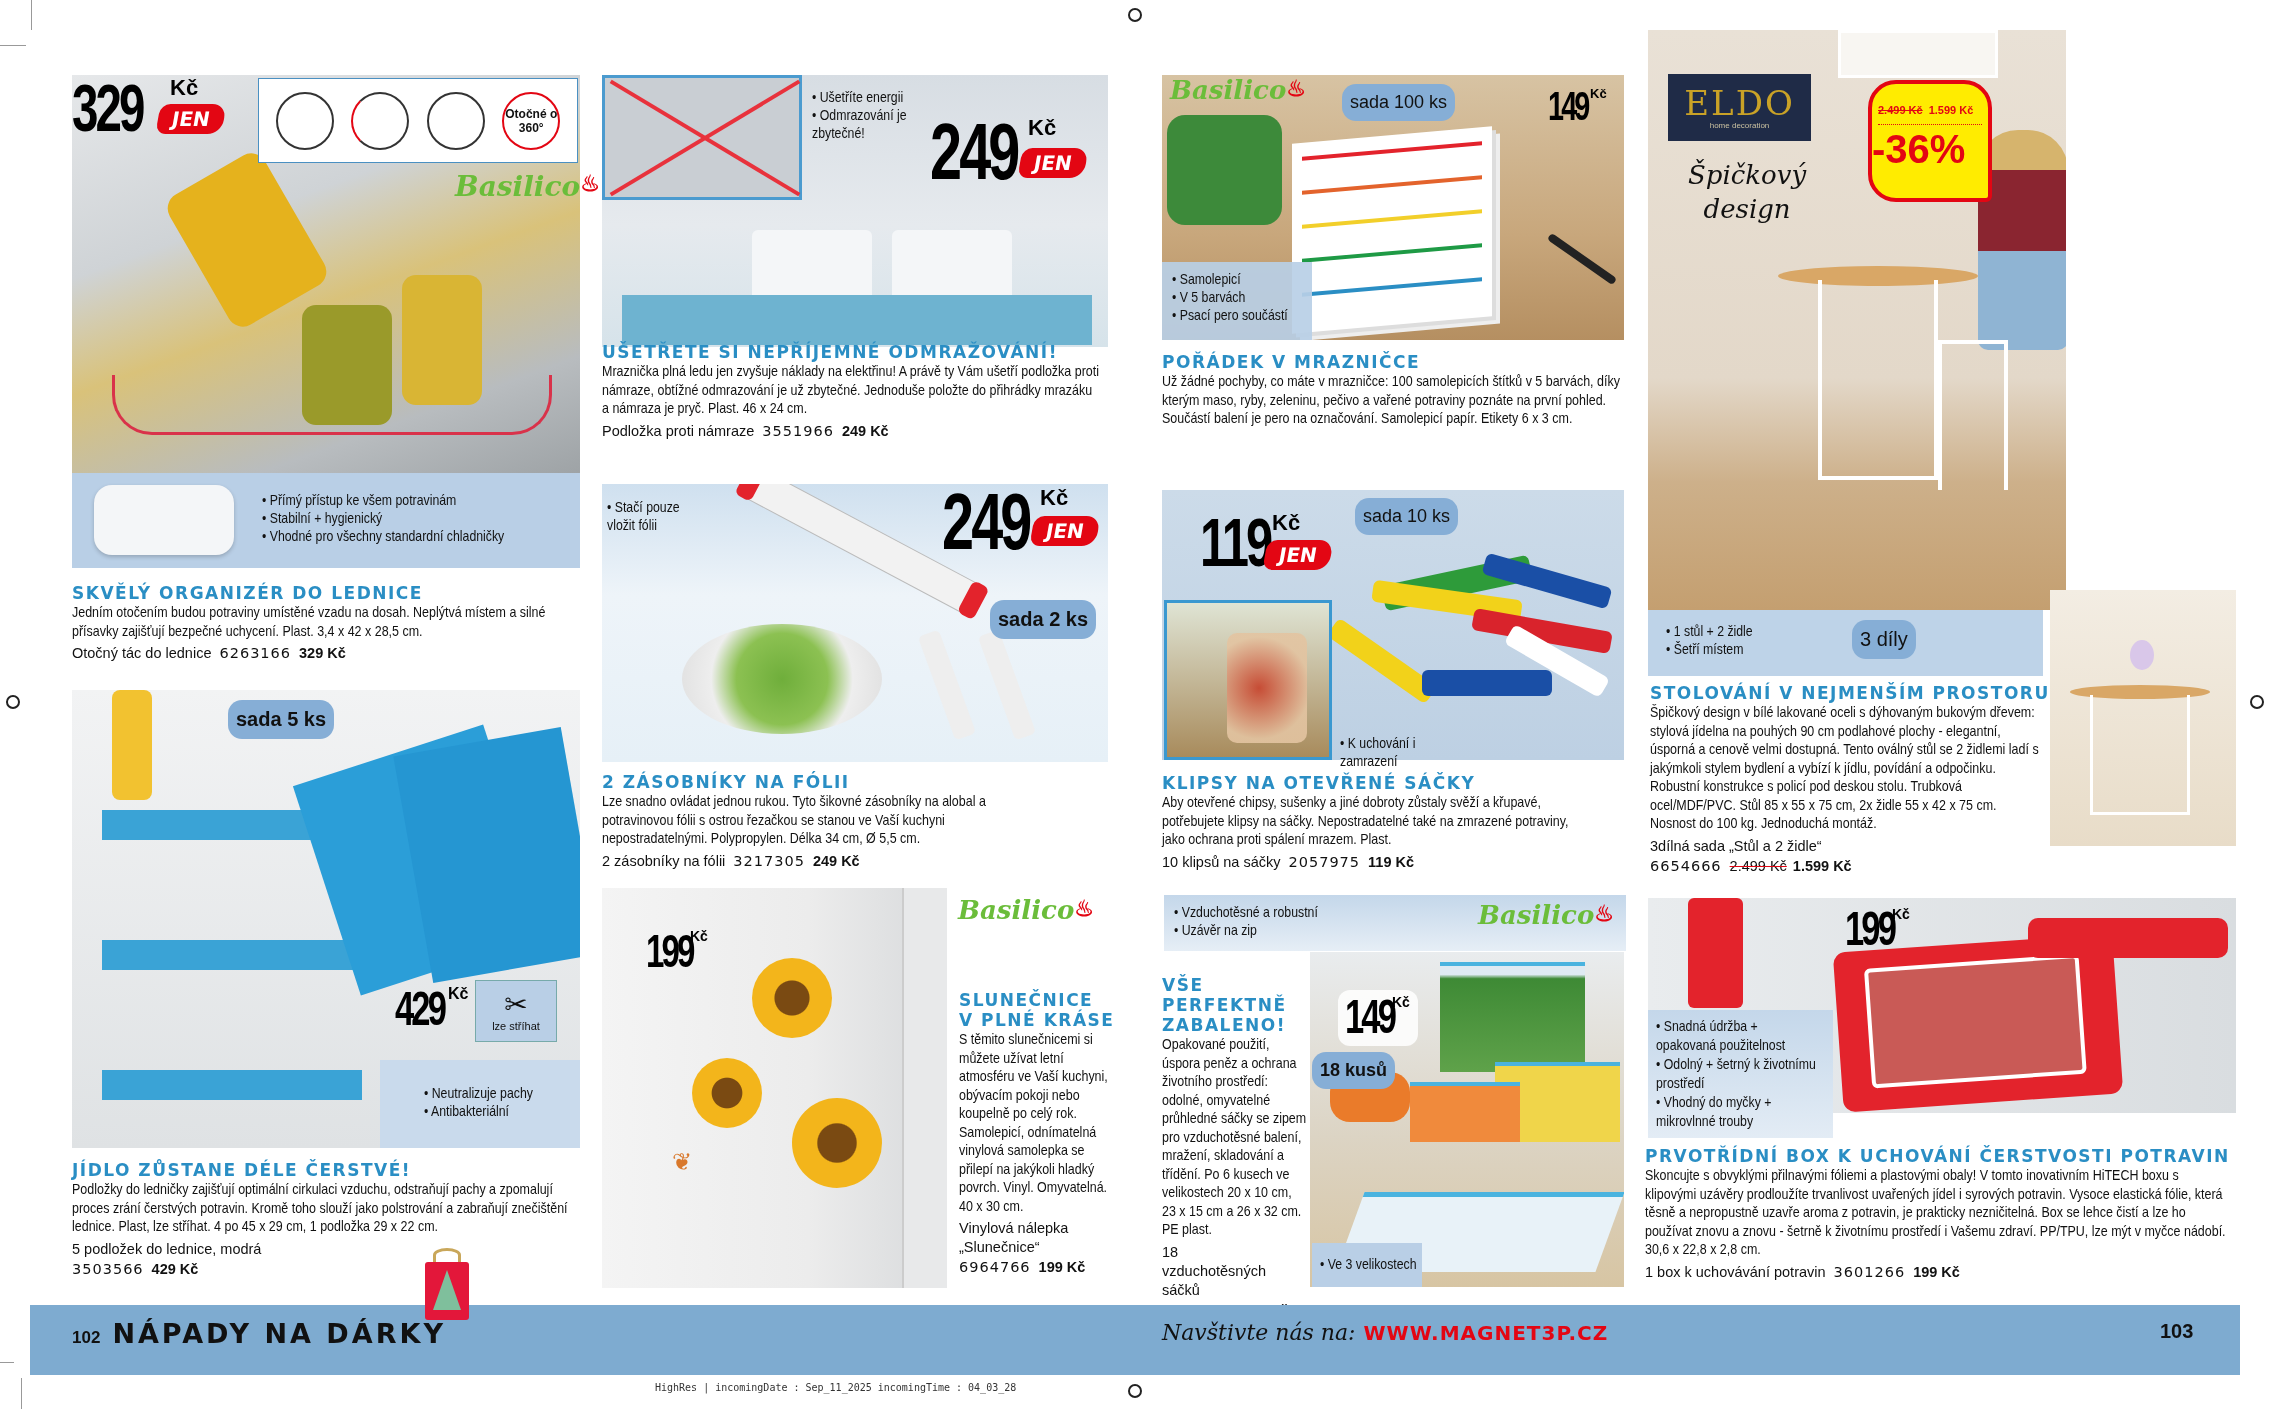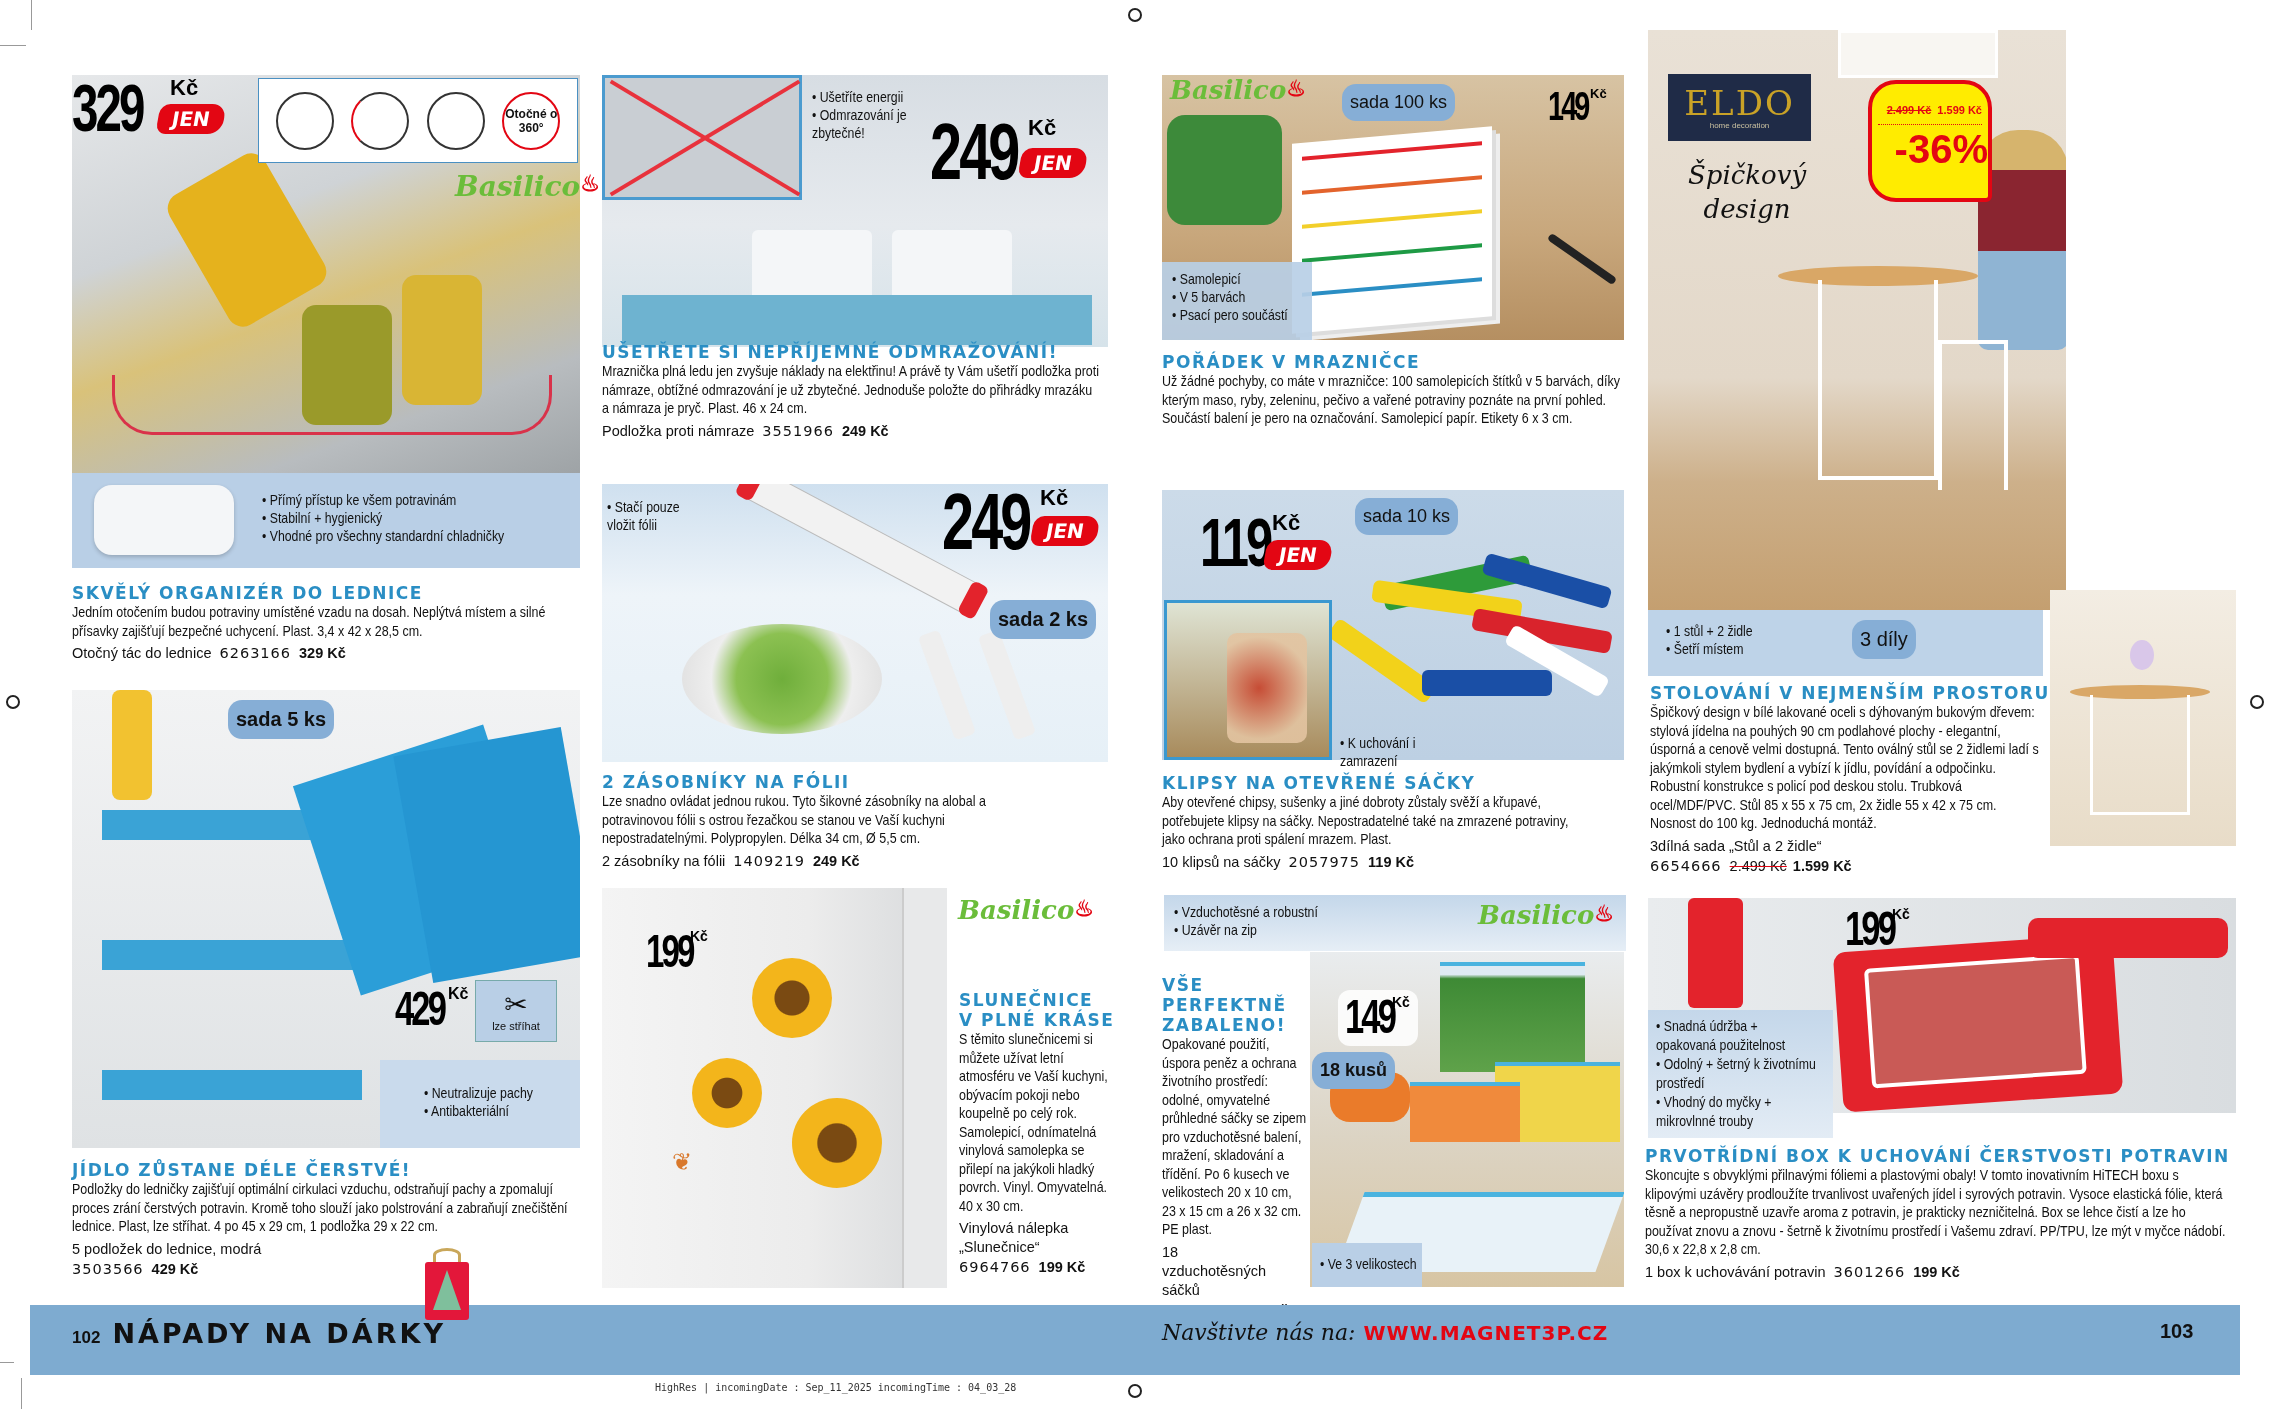--- a/index.html
+++ b/index.html
@@ -134,21 +134,21 @@
     <li>Stačí pouze vložit fólii</li>
   </ul>
   <div class="bigprice" style="left:942px;top:482px;font-size:80px;line-height:80px">249</div>
   <div class="kc" style="left:1040px;top:485px">Kč</div>
   <div class="jen" style="left:1032px;top:516px">JEN</div>
   <div class="pill" style="left:990px;top:600px">sada 2 ks</div>
   <div class="abs" style="left:602px;top:772px;width:506px">
     <div class="title">2 ZÁSOBNÍKY NA FÓLII</div>
     <div class="desc" style="width:450px">Lze snadno ovládat jednou rukou. Tyto šikovné zásobníky na alobal a potravinovou fólii s ostrou řezačkou se stanou ve Vaší kuchyni nepostradatelnými. Polypropylen. Délka 34 cm, Ø 5,5 cm.</div>
     <div class="pline">
-      <span>2 zásobníky na fólii</span><span class="code">1409219</span><span class="price">249 Kč</span>
+      <span>2 zásobníky na fólii</span><span class="code">3217305</span><span class="price">249 Kč</span>
     </div>
   </div>
 </div>
 
 <div>
   <div class="img" style="left:602px;top:888px;width:345px;height:400px;background:linear-gradient(90deg,#f4f4f4 0%,#ececec 60%,#d7d9db 100%)">
     <div class="abs" style="left:300px;top:0;width:45px;height:400px;background:#e8e9ea;border-left:2px solid #ccc"></div>
     <div class="abs" style="left:150px;top:70px;width:80px;height:80px;border-radius:50%;background:radial-gradient(circle,#7a4a12 0 30%,#f3b51b 32% 100%)"></div>
     <div class="abs" style="left:90px;top:170px;width:70px;height:70px;border-radius:50%;background:radial-gradient(circle,#7a4a12 0 30%,#f3b51b 32% 100%)"></div>
     <div class="abs" style="left:190px;top:210px;width:90px;height:90px;border-radius:50%;background:radial-gradient(circle,#7a4a12 0 30%,#f3b51b 32% 100%)"></div>
@@ -270,21 +270,21 @@
     <div class="abs" style="left:290px;top:310px;width:70px;height:150px;border:4px solid #fff;border-bottom:none"></div>
   </div>
   <div class="abs" style="left:1668px;top:74px;width:143px;height:67px;background:#1f2b47;display:flex;flex-direction:column;align-items:center;justify-content:center">
     <span style="font-family:'DejaVu Serif',serif;color:#c9a227;font-size:34px;letter-spacing:2px;line-height:36px">ELDO</span>
     <span style="color:#c9c0a0;font-size:8px">home decoration</span>
   </div>
   <div class="abs" style="left:1688px;top:158px;font-family:'DejaVu Serif',serif;font-style:italic;font-size:26px;line-height:34px;color:#111;text-align:center">
     <div>Špičkový</div>
     <div>design</div>
   </div>
-  <div class="abs" style="left:1868px;top:80px;width:124px;height:122px;background:#ffec00;border:4px solid #e30613;border-radius:28px 28px 6px 28px;text-align:right">
+  <div class="abs" style="left:1868px;top:80px;width:124px;height:122px;background:#ffec00;border:4px solid #e30613;border-radius:28px 28px 6px 28px;text-align:left">
     <div style="font-size:11px;font-weight:bold;color:#e30613;margin-top:20px;border-bottom:1px dotted #e30613;padding-bottom:8px;margin-left:6px;margin-right:6px">
       <span class="strike">2.499 Kč</span><span>1.599 Kč</span>
     </div>
     <div style="font-size:40px;font-weight:bold;color:#e30613;line-height:48px">-36%</div>
   </div>
   <div class="bluebar" style="left:1648px;top:610px;width:395px;height:66px;background:#bed3e8">
     <ul class="bullets abs" style="left:18px;top:12px;width:140px">
       <li>1 stůl + 2 židle</li>
       <li>Šetří místem</li>
     </ul>

